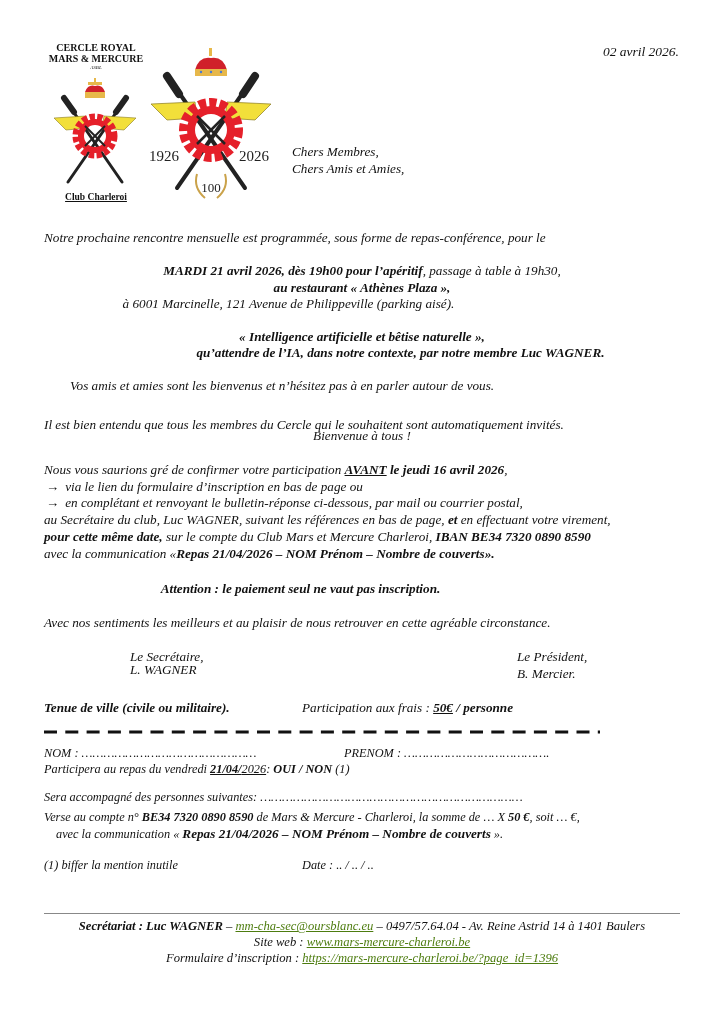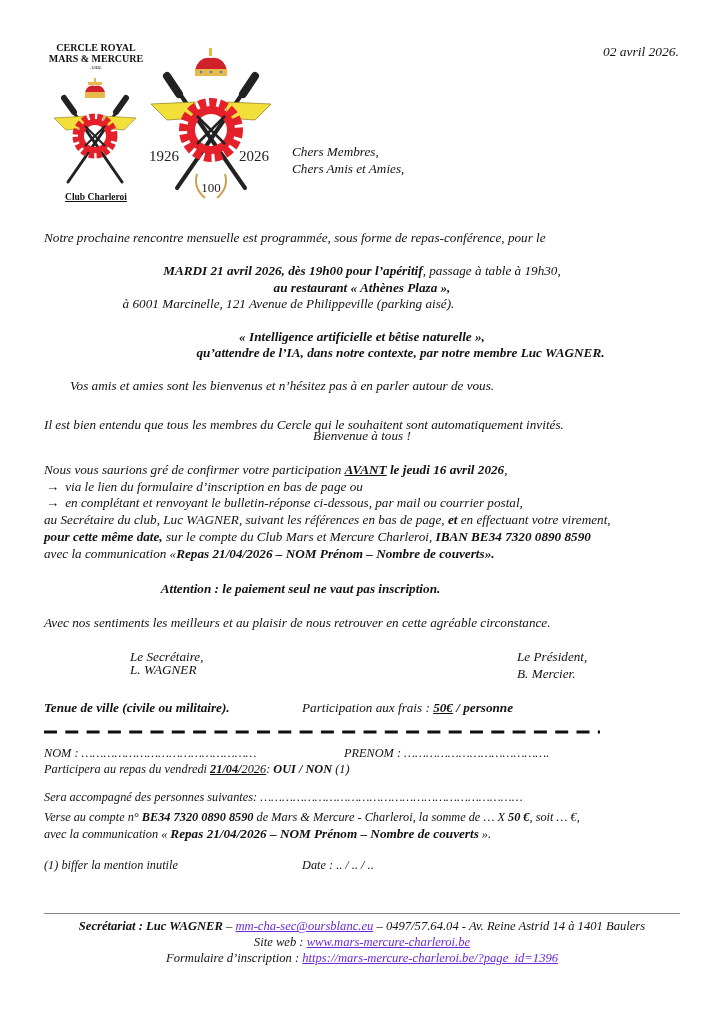--- a/index.html
+++ b/index.html
@@ -4,21 +4,21 @@
 <style>
   html, body { margin: 0; padding: 0; background: #ffffff; }
   body { width: 724px; height: 1024px; position: relative; overflow: hidden;
          font-family: "Liberation Serif", "DejaVu Serif", serif; color: #111; font-size: 13.2px; }
   .abs { position: absolute; }
   .i { font-style: italic; }
   .b { font-weight: bold; }
   .u { text-decoration: underline; }
   .c { text-align: center; }
   .line { white-space: nowrap; line-height: 15.5px; }
-  a.link { color: #6d28d9; text-decoration: underline; }
+  a.link { color: #4d7c0f; text-decoration: underline; }
 
   
   .logo-left-title { left: 46px; top: 42px; width: 100px; text-align: center; font-weight: bold;
                      font-size: 10px; line-height: 11px; }
   .logo-left-asbl { font-size: 5px; font-style: italic; font-weight: normal; line-height: 7px; }
   .logo-left-club { left: 46px; top: 192px; width: 100px; text-align: center; font-weight: bold;
                     font-size: 9.5px; text-decoration: underline; }
   .date { right: 45px; top: 44px; font-style: italic; font-size: 13.5px; }
 
   .dash-line { left: 44px; top: 730px; width: 556px; height: 4px; }
@@ -159,21 +159,21 @@
 <div class="abs i line" style="left:44px; top:762px; font-size:12.3px;">
   <span>Participera au repas du vendredi </span><span class="u"><span class="b">21/04/</span><span>2026</span></span><span>: </span><span class="b">OUI / NON</span><span> (1)</span>
 </div>
 <div class="abs i line" style="left:44px; top:778px; font-size:12.3px;margin-top:12px;">
   <span>Sera accompagné des personnes suivantes: </span><span>………………………………………………………………</span>
 </div>
 
 <div class="abs i line" style="left:44px; top:810px; font-size:12.3px;">
   <span>Verse au compte n° </span><span class="b">BE34 7320 0890 8590</span><span> de Mars &amp; Mercure - Charleroi, la somme de  … X </span><span class="b">50 €</span><span>, soit … €,</span>
 </div>
-<div class="abs i line" style="left:44px; top:826px; font-size:12.3px;">
+<div class="abs i line" style="left:56px; top:826px; font-size:12.3px;">
   <span>avec la communication « </span><span class="b" style="font-size:13.2px;">Repas 21/04/2026 – NOM Prénom – Nombre de couverts</span><span> ».</span>
 </div>
 <div class="abs i line" style="left:44px; top:858px; font-size:12.3px;">(1) biffer la mention inutile</div>
 <div class="abs i line" style="left:302px; top:858px; font-size:12.3px;">Date : .. / .. / ..</div>
 
 <div class="abs footer-rule"></div>
 <div class="abs c i line" style="left:0; width:724px; top:919px; font-size:12.6px;">
   <span class="b">Secrétariat : Luc WAGNER</span><span> – </span><a class="link">mm-cha-sec@oursblanc.eu</a><span> – 0497/57.64.04 - Av. Reine Astrid 14 à 1401 Baulers</span>
 </div>
 <div class="abs c i line" style="left:0; width:724px; top:935px; font-size:12.6px;">

